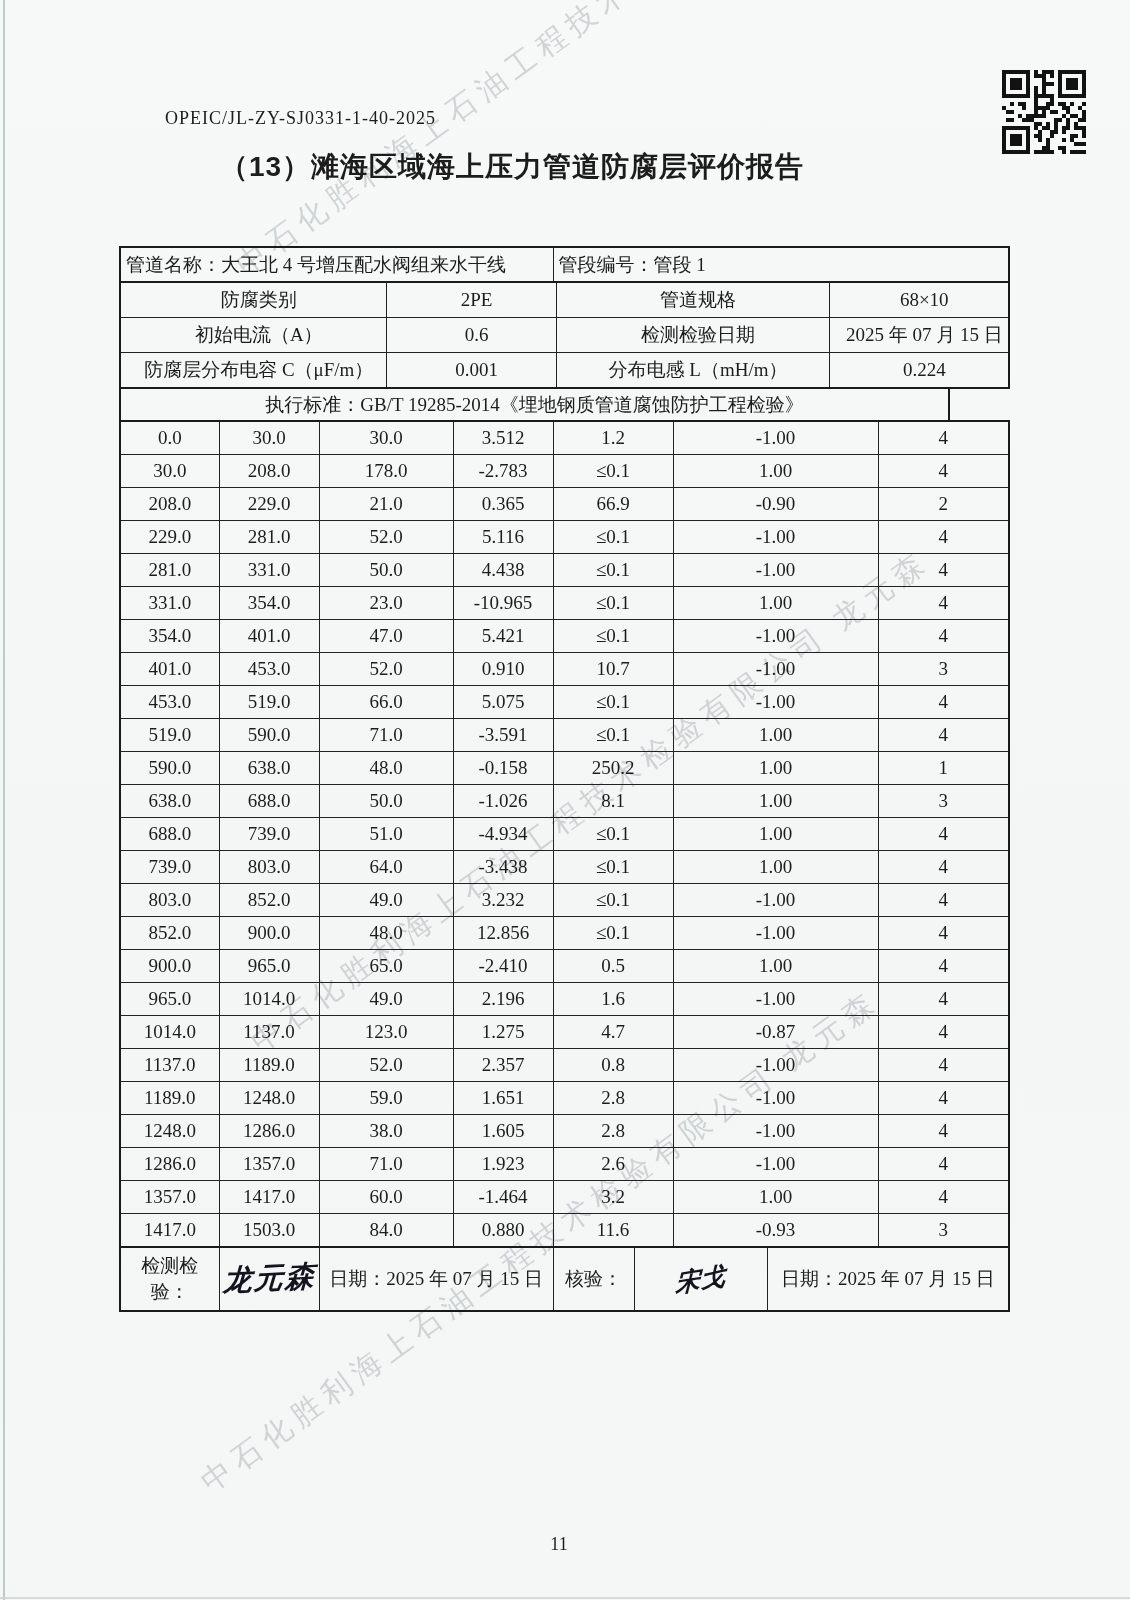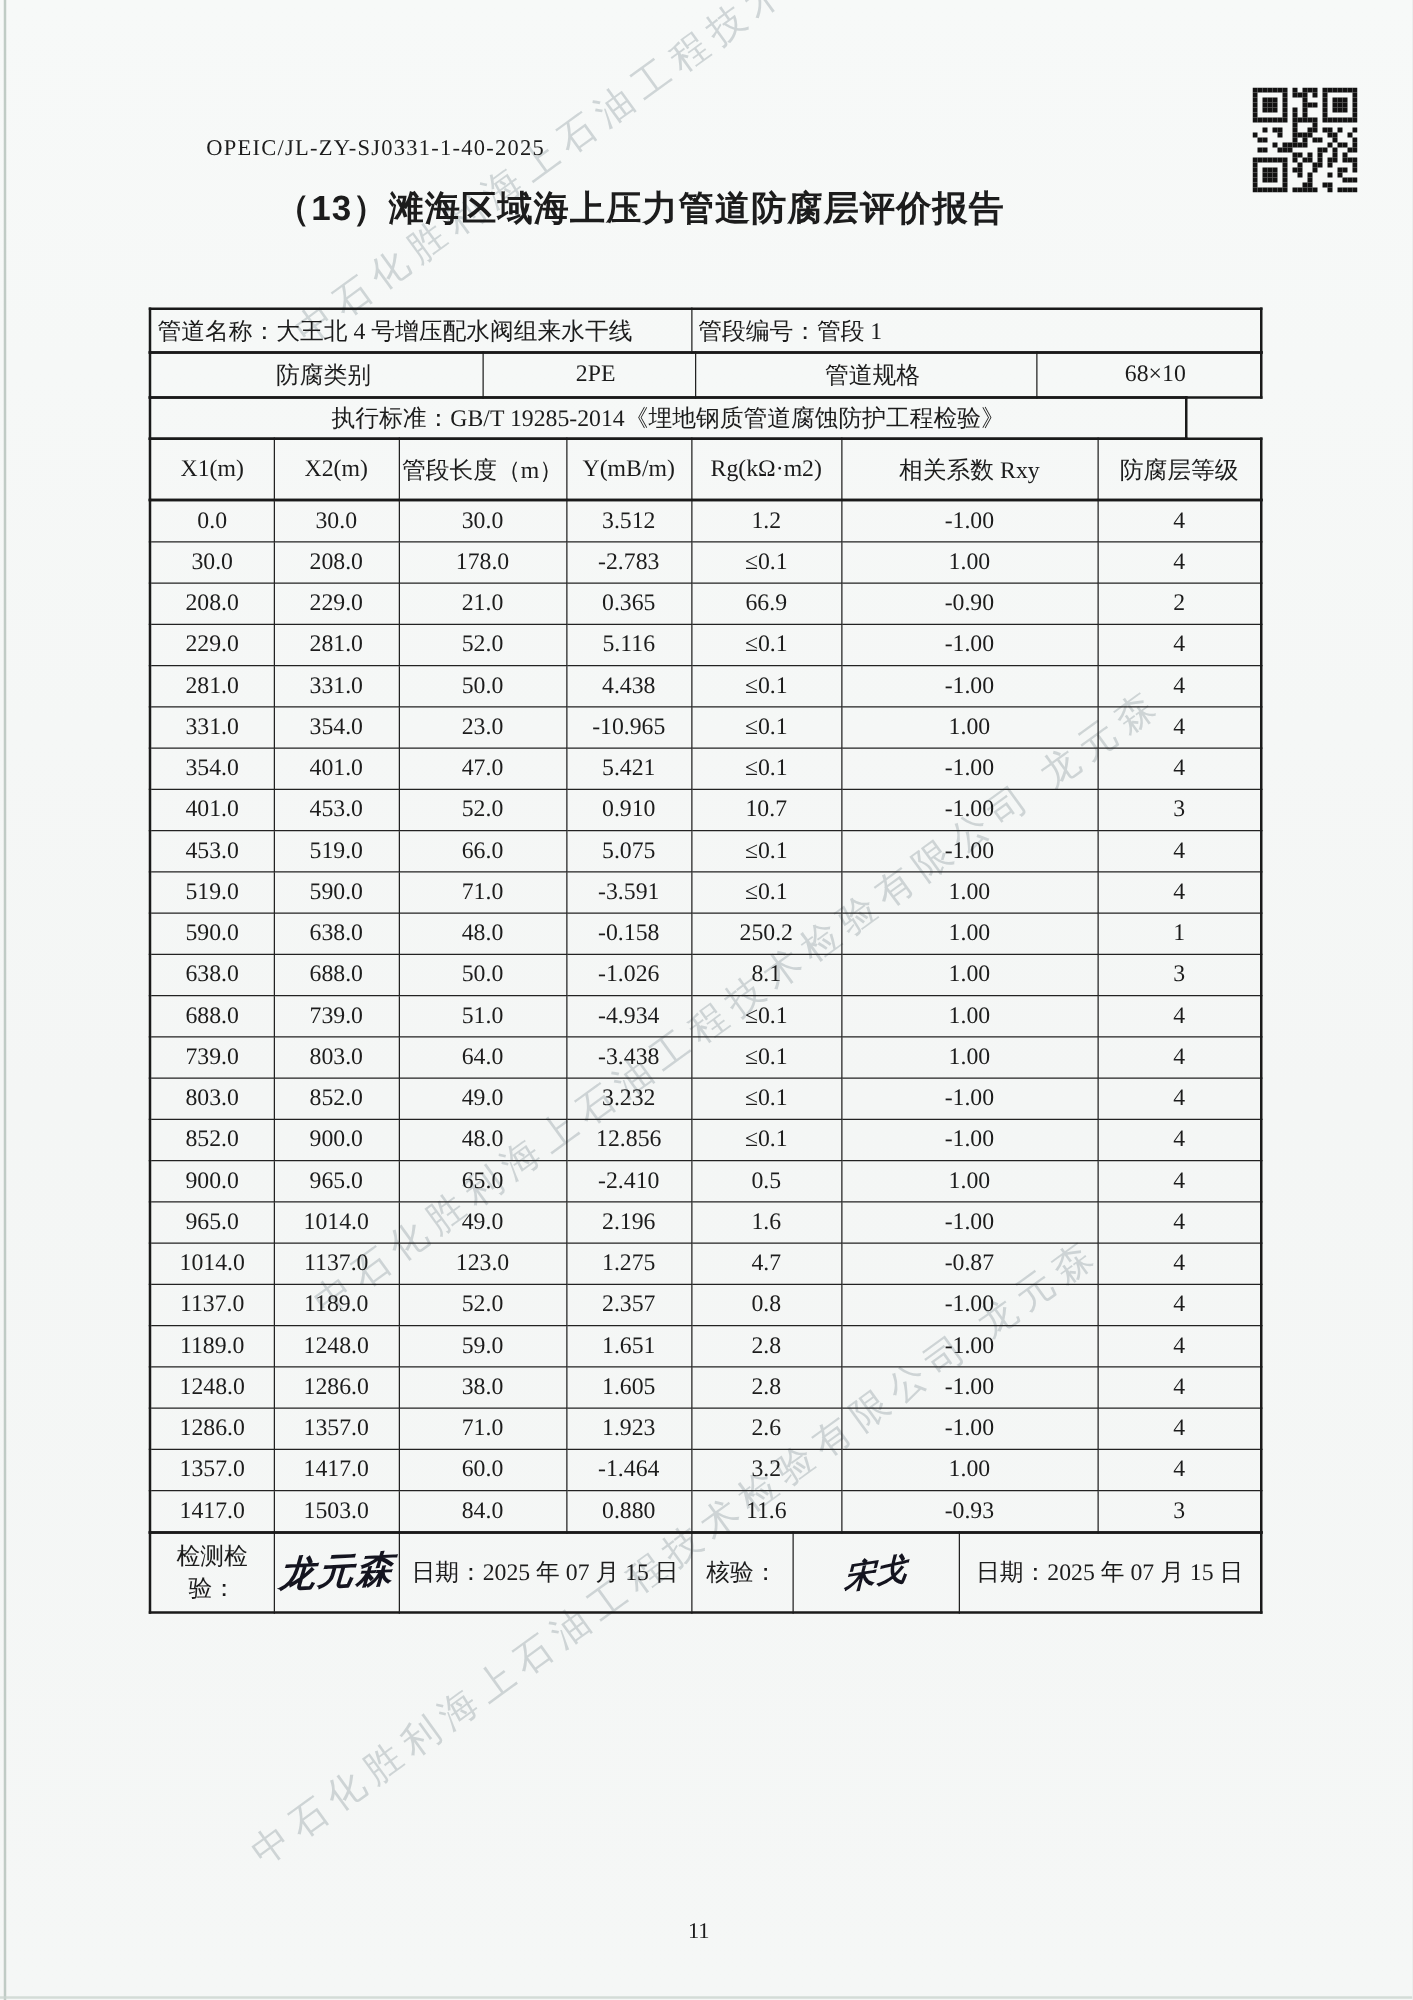--- a/index.html
+++ b/index.html
@@ -309,53 +309,43 @@
           <col style="width:273px">
           <col style="width:180px">
         </colgroup>
       <tbody>
           <tr>
             <td>防腐类别</td>
             <td>2PE</td>
             <td>管道规格</td>
             <td>68×10</td>
           </tr>
+          <tr>
+            <td>初始电流（A）</td>
+            <td>0.6</td>
+            <td>检测检验日期</td>
+            <td>2025 年 07 月 15 日</td>
+          </tr>
+          <tr>
+            <td>防腐层分布电容 C（μF/m）</td>
+            <td>0.001</td>
+            <td>分布电感 L（mH/m）</td>
+            <td>0.224</td>
+          </tr>
         </tbody>
     </table>
 
     <table class="t-std">
       <tbody>
           <tr>
         <td>执行标准：GB/T 19285-2014《埋地钢质管道腐蚀防护工程检验》</td>
       </tr>
     </tbody>
       </table>
 
-    <table class="t-head">
-      <colgroup>
-          <col style="width:99px">
-          <col style="width:100px">
-          <col style="width:134px">
-          <col style="width:100px">
-          <col style="width:120px">
-          <col style="width:205px">
-          <col style="width:131px">
-        </colgroup>
-      <tbody>
-          <tr>
-        <td>X1(m)</td>
-        <td>X2(m)</td>
-        <td>管段长度（m）</td>
-        <td>Y(mB/m)</td>
-        <td>Rg(kΩ·m2)</td>
-        <td>相关系数 Rxy</td>
-        <td>防腐层等级</td>
-      </tr>
-    </tbody>
-      </table>
 
     <table class="t-data">
       <colgroup>
           <col style="width:99px">
           <col style="width:100px">
           <col style="width:134px">
           <col style="width:100px">
           <col style="width:120px">
           <col style="width:205px">
           <col style="width:131px">

